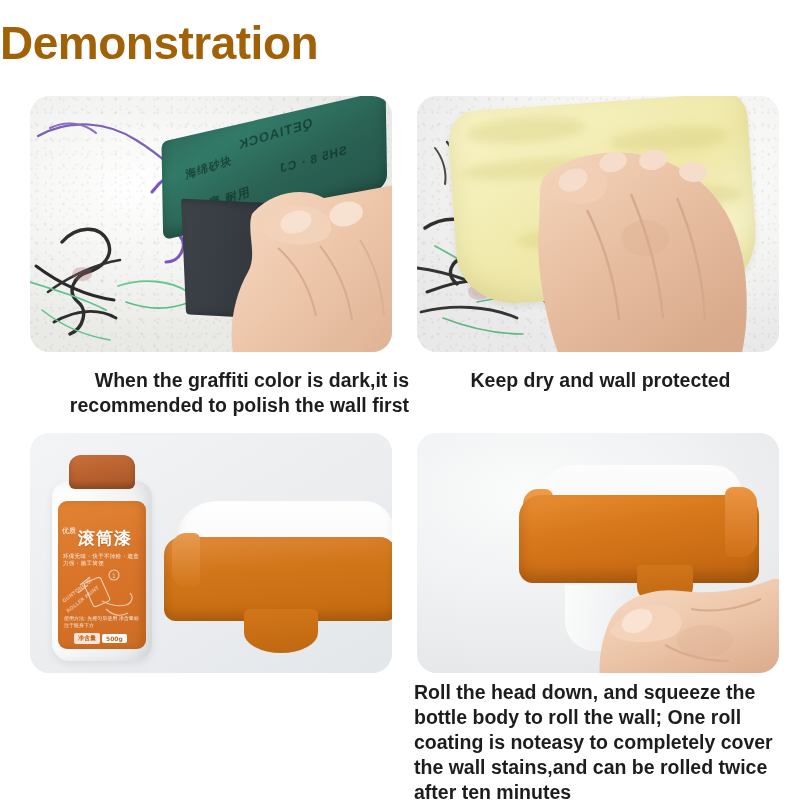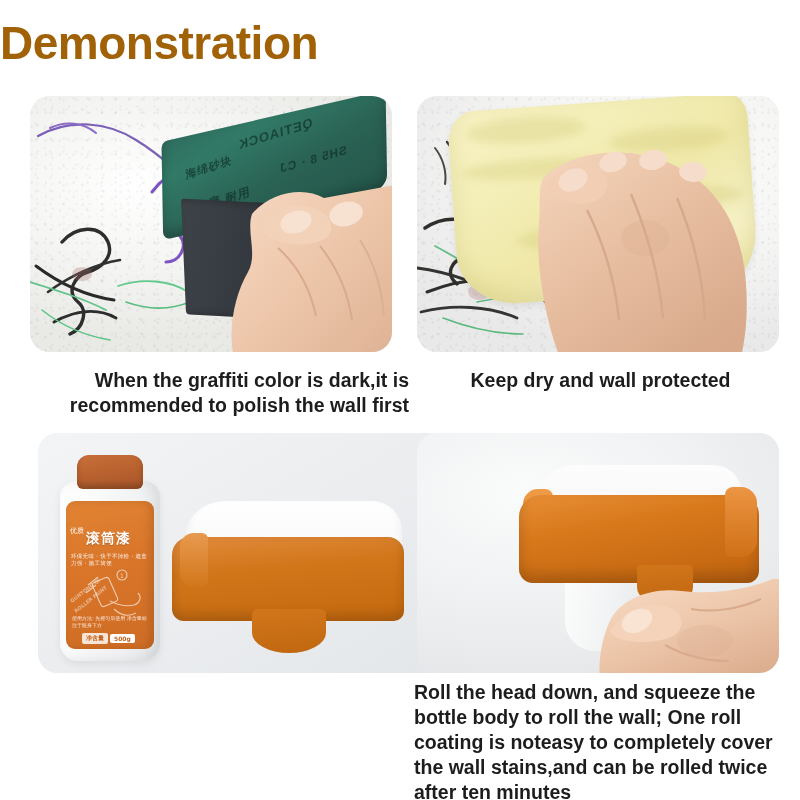--- a/index.html
+++ b/index.html
@@ -38,21 +38,21 @@
 
   
   .panel {
     position: absolute;
     border-radius: 20px;
     overflow: hidden;
     background: #eceef0;
   }
   .p1 { left: 30px;  top: 96px;  width: 362px; height: 256px; }
   .p2 { left: 417px; top: 96px;  width: 362px; height: 256px; }
-  .p3 { left: 38px;  top: 433px; width: 362px; height: 240px; padding-left: 47px; }
+  .p3 { left: 30px;  top: 433px; width: 362px; height: 240px; }
   .p4 { left: 417px; top: 433px; width: 362px; height: 240px; }
 
   .caption {
     position: absolute;
     color: #1d1d1d;
     font-size: 19.5px;
     font-weight: bold;
     line-height: 25px;
     font-family: "Liberation Sans", sans-serif;
   }
@@ -175,21 +175,21 @@
     position: absolute; left: 6px; top: 46px;
     width: 88px; height: 148px;
     background: linear-gradient(165deg,#e28434 0%, #d9762a 40%, #cf6c24 100%);
     border-radius: 9px;
     overflow: hidden;
     box-shadow: inset -4px 0 8px rgba(0,0,0,.12);
   }
   .label-cn {
     position: absolute; left: 20px; top: 26px;
     color: #ffffff;
-    font-size: 14px;
+    font-size: 17px;
     font-weight: bold;
     letter-spacing: 1px;
     line-height: 22px;
     text-shadow: 0 1px 1px rgba(0,0,0,.18);
     font-family: "DejaVu Sans", sans-serif;
   }
   .label-badge {
     position: absolute; left: 4px; top: 26px;
     color: #ffffff;
     font-size: 7px;

